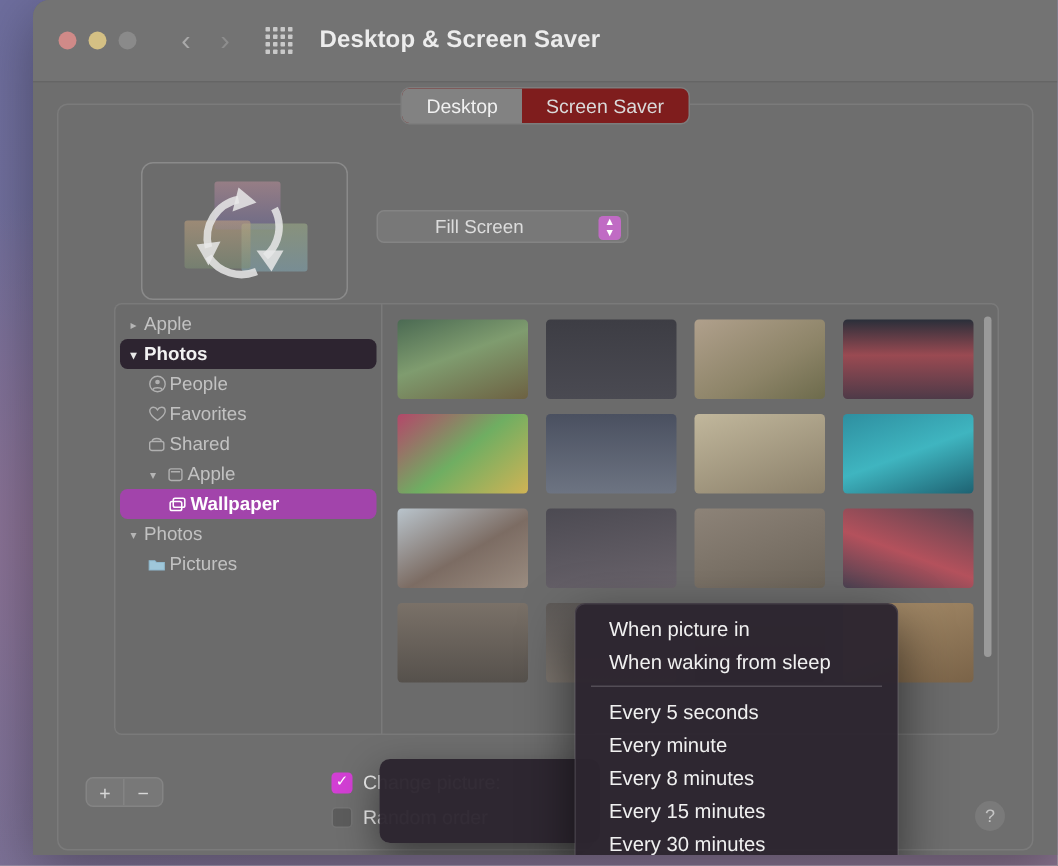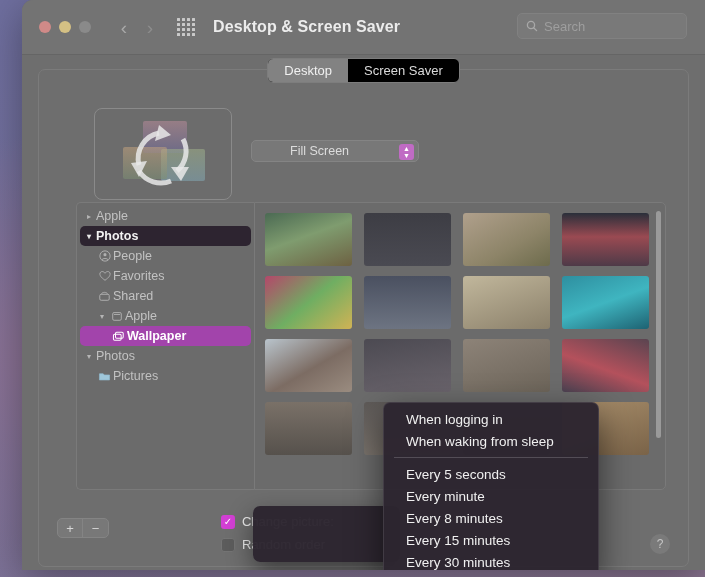--- a/index.html
+++ b/index.html
@@ -94,21 +94,21 @@
     background: #6e6e6e;
   }
 
   
   #tabbar {
     position: absolute; left: 0; right: 0; top: -12px;
     display: flex; justify-content: center;
   }
   #tabs {
     display: flex;
-    background: #000000;
+    background: #7f1d1d;
     border-radius: 6px;
     overflow: hidden;
     border: 1px solid #7d7d7d;
   }
   .tab {
     padding: 4px 16px;
     font-size: 13px; color: #dadada;
     background: transparent;
   }
   .tab.active { background: #828282; color: #f0f0f0; }
@@ -329,27 +329,20 @@
         <i></i>
         <i></i>
         <i></i>
         <i></i>
         <i></i>
         <i></i>
     </div>
 
     <div id="window-title">Desktop &amp; Screen Saver</div>
 
-    <div id="search-field">
-      <svg width="12" height="12" viewBox="0 0 12 12">
-        <circle cx="5" cy="5" r="3.6" fill="none" stroke="#cfcfcf" stroke-width="1.3"></circle>
-        <line x1="7.7" y1="7.7" x2="10.6" y2="10.6" stroke="#cfcfcf" stroke-width="1.3" stroke-linecap="round"></line>
-      </svg>
-      <span id="search-input-text">Search</span>
-    </div>
   </div>
 
   <div id="content">
 
     <div id="tabbar">
       <div id="tabs">
         <div class="tab active">Desktop</div>
         <div class="tab">Screen Saver</div>
       </div>
     </div>
@@ -496,21 +489,21 @@
         <span class="cb off"></span>
         <span class="optlabel">Random order</span>
       </div>
     </div>
 
     <div id="help-button">?</div>
 
     <div id="change-menu">
         <div class="mi">
           <span class="chk"></span>
-          <span>When logging in</span>
+          <span>When picture in</span>
         </div>
         <div class="mi">
           <span class="chk"></span>
           <span>When waking from sleep</span>
         </div>
         <div class="menu-sep"></div>
         <div class="mi">
           <span class="chk"></span>
           <span>Every 5 seconds</span>
         </div>

